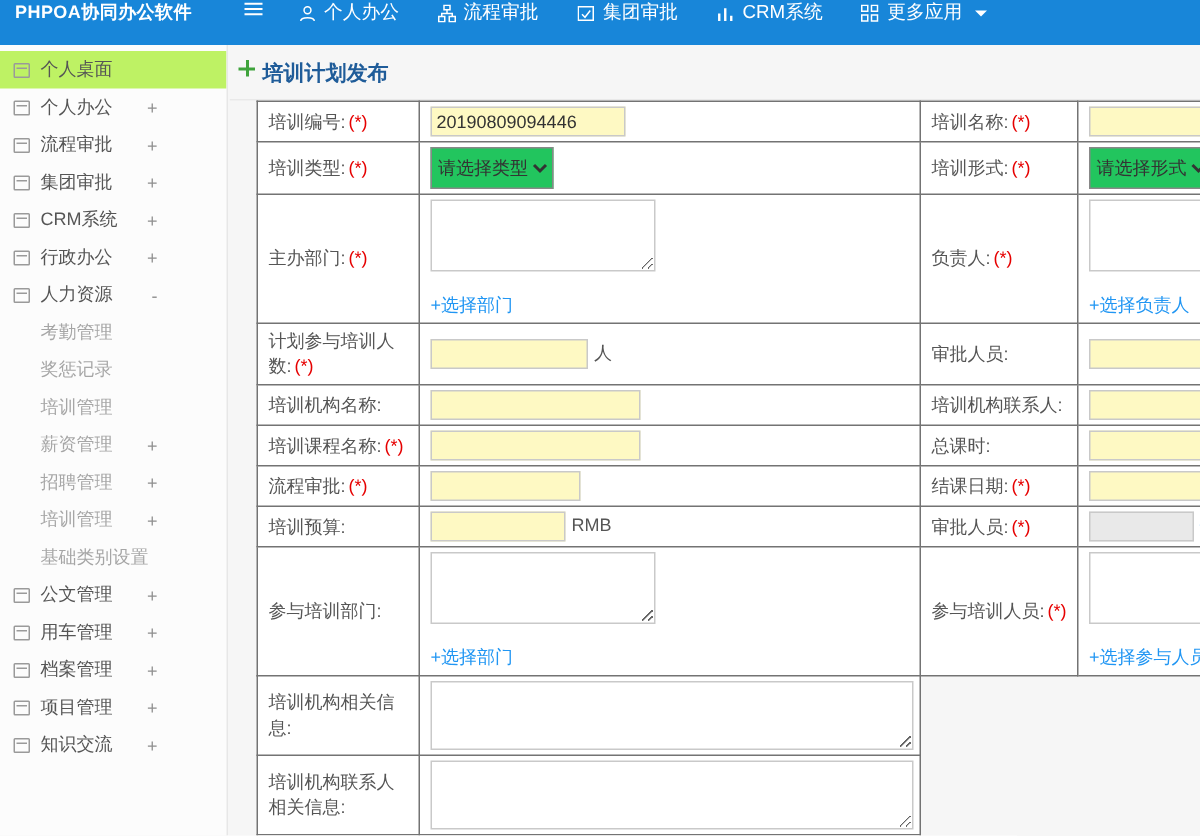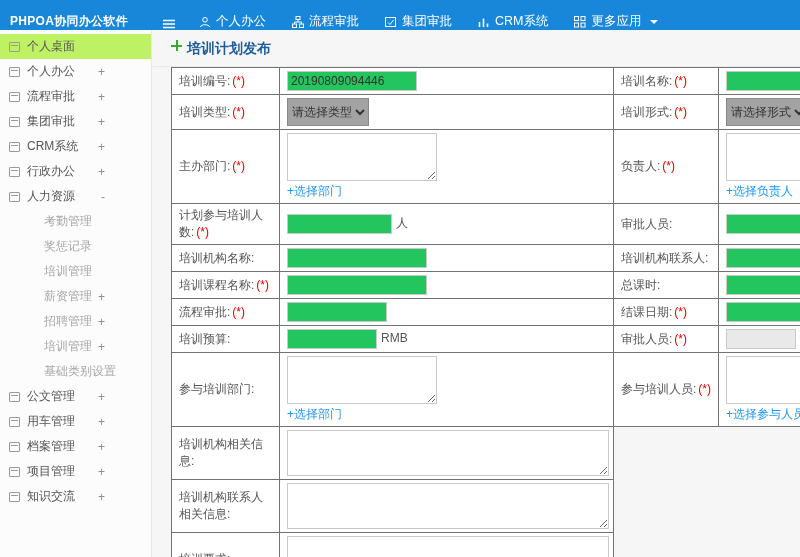--- a/index.html
+++ b/index.html
@@ -1,56 +1,56 @@
 <!DOCTYPE html>
 <html><head>
 <meta charset="utf-8">
 <style>
   *{margin:0;padding:0;box-sizing:border-box}
   html,body{width:800px;height:557px;overflow:hidden}
   body{font-family:"Liberation Sans","DejaVu Sans",sans-serif;font-size:12px;color:#333;background:#f6f6f6;position:relative}
 
   
-  .topbar{position:absolute;top:0;left:0;right:0;height:30px;background:#1886d9;display:flex;align-items:flex-end;color:#fff;z-index:5}
+  .topbar{position:absolute;top:0;left:0;right:0;height:30px;background:#1886d9;display:flex;align-items:flex-start;color:#fff;z-index:5}
   .logo{width:152px;display:flex;align-items:center;padding-left:10px;font-weight:bold;font-size:12px;letter-spacing:.3px;flex:none}
   .burger{width:34px;display:flex;align-items:center;justify-content:center;cursor:pointer}
   .tn-item{display:flex;align-items:center;gap:5px;padding:0 13px;font-size:12.5px;cursor:pointer;white-space:nowrap}
   .tn-ic{display:flex;align-items:center}
   .caret{width:0;height:0;border-left:4px solid transparent;border-right:4px solid transparent;border-top:4px solid #fff;margin-left:4px}
 
   
   .sidebar{position:absolute;top:30px;left:0;bottom:0;width:152px;background:#fcfcfc;border-right:1px solid #e7e7e7;padding-top:4px;overflow:hidden}
   .si{height:25px;display:flex;align-items:center;padding-left:9px;color:#555;cursor:pointer;white-space:nowrap}
   .si.active{background:#bef264}
   .si .ic{width:11px;height:10px;border:1px solid #9a9a9a;border-radius:1px;margin-right:7px;flex:none;position:relative}
   .si .ic::after{content:"";position:absolute;left:1px;right:1px;top:2px;height:1px;background:#9a9a9a}
-  .si.sub{padding-left:44px;color:#a6a6a6}
+  .si.sub{padding-left:27px;color:#a6a6a6}
   .si .ex{margin-left:auto;margin-right:46px;color:#8f8f8f}
 
   
   .content{position:absolute;left:153px;top:30px;right:0;bottom:0;overflow:hidden;background:#f6f6f6}
-  .phead{display:flex;gap:5px;padding:10px 0 8px 18px;border-bottom:1px solid #e9e9e9}
+  .phead{display:flex;gap:5px;padding:10px 0 8px 6px;border-bottom:1px solid #e9e9e9}
   .ptitle{font-size:14px;font-weight:bold;color:#1f5c99}
   .plus{position:relative;width:11px;height:11px;flex:none}
   .plus::before{content:"";position:absolute;left:4.5px;top:0;width:2px;height:11px;background:#3fa33c}
   .plus::after{content:"";position:absolute;top:4.5px;left:0;height:2px;width:11px;background:#3fa33c}
 
   table.frm{border-collapse:collapse;table-layout:fixed;background:#fff;margin-left:18px}
   .frm td{border:1px solid #737373;padding:3px 7px;vertical-align:middle;color:#555;font-size:12px}
   .req{color:#e60000;margin-left:2px}
-  input.txt{height:20px;border:1px solid #c9c9c9;padding:0 3px;font-size:12px;font-family:inherit;color:#333;vertical-align:middle;background:#22c55e}
+  input.txt{height:20px;border:1px solid #c9c9c9;padding:0 3px;font-size:12px;font-family:inherit;color:#333;vertical-align:middle;background:#fef9c3}
   input.gray{background:#e9e9e9}
   .w70{width:70px}.w90{width:90px}.w100{width:100px}.w105{width:105px}.w130{width:130px}.w140{width:140px}
-  select.sel{height:28px;font-size:12px;font-family:inherit;border:1px solid #888;background:#a3a3a3;color:#333}
+  select.sel{height:28px;font-size:12px;font-family:inherit;border:1px solid #888;background:#22c55e;color:#333}
   textarea.ta{border:1px solid #c9c9c9;font-family:inherit;font-size:12px;color:#333;display:block}
   .ta.small{width:150px;height:48px}
   .ta.wide{width:322px;height:46px}
   a.lnk{color:#2196f3;text-decoration:none;cursor:pointer;white-space:nowrap}
   .unit{margin-left:4px;color:#555}
-  .mt{margin-top:2px}
+  .mt{margin-top:14px}
 </style>
 </head>
 <body>
 
 <div class="topbar">
   <div class="logo">PHPOA协同办公软件</div>
   <div class="burger">
     <svg width="14" height="12" viewBox="0 0 14 12">
         <path d="M1 2.5H13 M1 6H13 M1 9.5H13" stroke="#fff" stroke-width="1.4" fill="none"></path>
       </svg>

